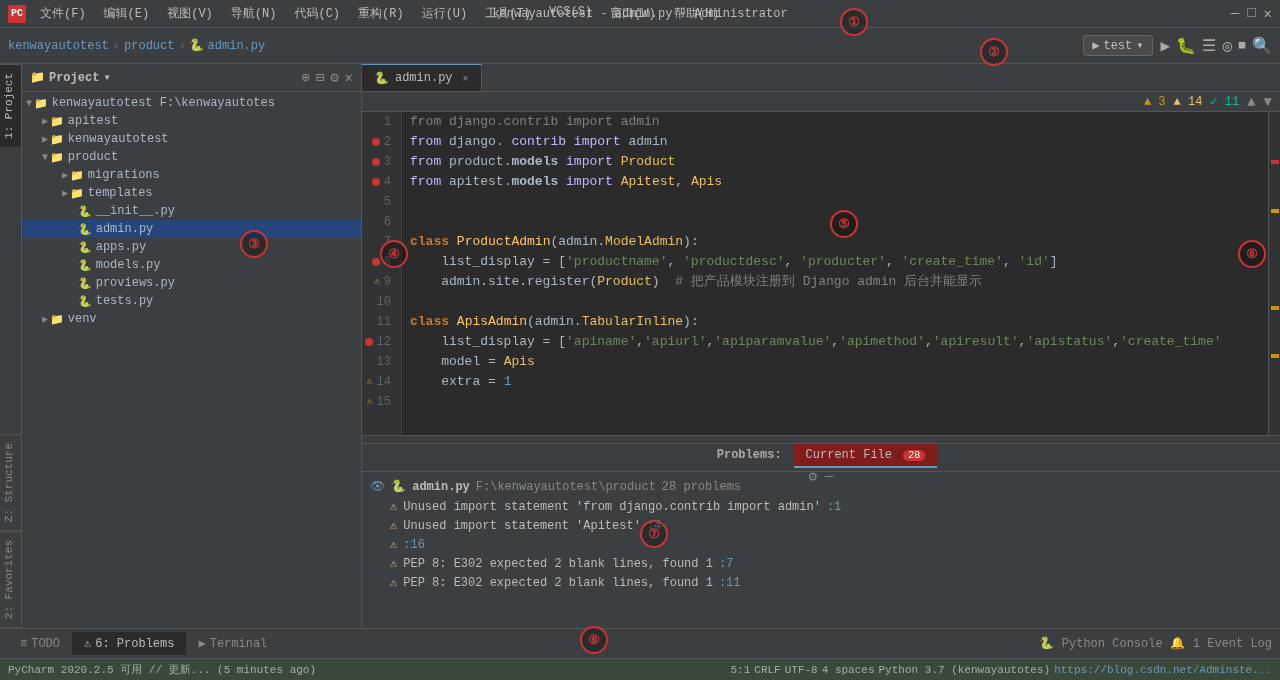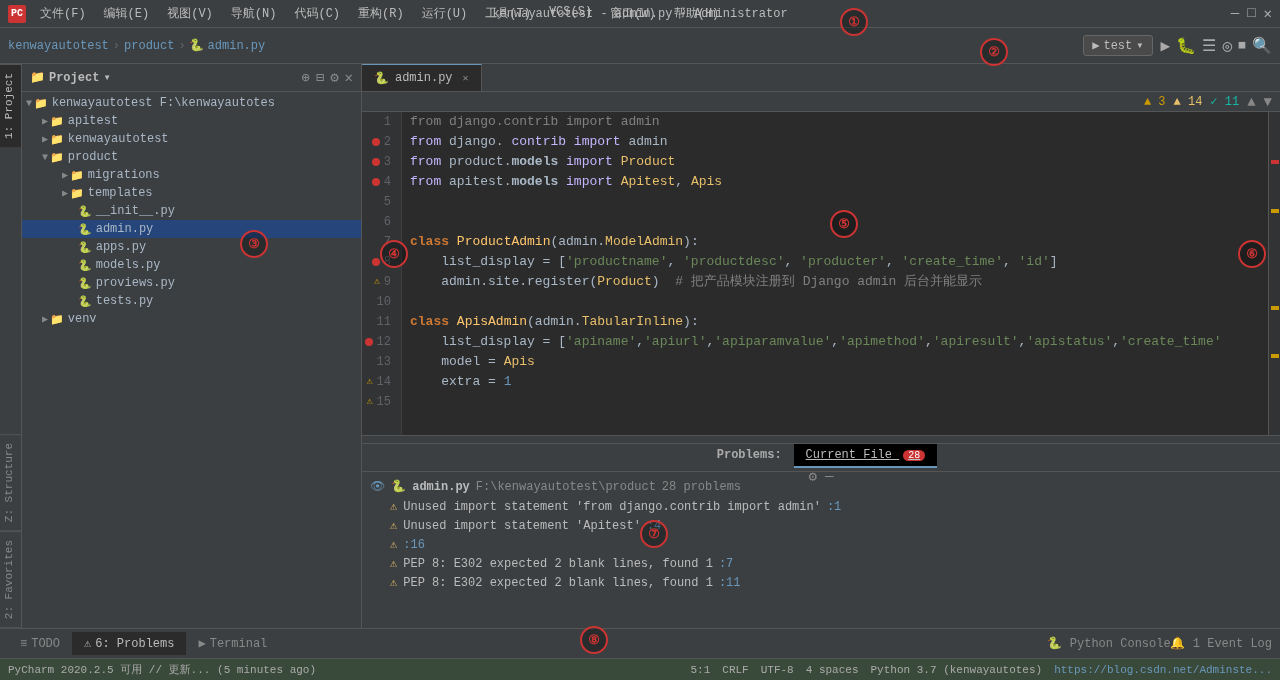--- a/index.html
+++ b/index.html
@@ -74,43 +74,43 @@
     .error-bar { width: 8px; background: #3c3f41; border-left: 1px solid #555; }
     .warn-orange { color: #cc9900; }
     .warn-yellow { color: #e8bf6a; }
     .warn-green { color: #14b8a6; }
 
     
     .problems-panel { height: 185px; background: #3c3f41; border-top: 1px solid #555; display: flex; flex-direction: column; }
     .problems-tabs { height: 28px; background: #3c3f41; display: flex; align-items: center; border-bottom: 1px solid #555; padding: 0 8px; justify-content: space-between; flex-direction: column; }
     .prob-tab-list { display: flex; gap: 0; }
     .prob-tab { padding: 4px 12px; color: #888; font-size: 12px; cursor: pointer; }
-    .prob-tab.active { color: #bbb; border-bottom: 2px solid #6897bb; background: #000000; text-decoration: underline; }
+    .prob-tab.active { color: #bbb; border-bottom: 2px solid #6897bb; background: #7f1d1d; }
     .prob-tab .badge { background: #cc3333; color: white; border-radius: 8px; padding: 0 5px; font-size: 10px; margin-left: 4px; }
     .problems-content { flex: 1; overflow-y: auto; padding: 4px 8px; }
     .prob-file { display: flex; align-items: center; gap: 6px; padding: 3px 0; color: #bbb; font-size: 12px; }
     .prob-item { display: flex; align-items: center; gap: 6px; padding: 2px 0 2px 20px; font-size: 12px; }
     .prob-warn { color: #e8bf6a; }
     .prob-text { color: #bbb; }
     .prob-loc { color: #6897bb; }
     .prob-actions { display: flex; gap: 8px; }
     .prob-actions span { color: #888; font-size: 14px; cursor: pointer; }
 
     
     .bottom-bar { height: 30px; background: #3c3f41; display: flex; align-items: center; justify-content: space-between; padding: 0 8px; border-top: 1px solid #555; }
     .bottom-tabs { display: flex; gap: 0; }
     .bottom-tab { padding: 4px 12px; color: #888; font-size: 12px; cursor: pointer; display: flex; align-items: center; gap: 4px; }
     .bottom-tab.active { color: #bbb; background: #2b2b2b; }
-    .bottom-right { display: flex; align-items: center; gap: 0; color: #888; font-size: 12px; margin-left: 8px; }
+    .bottom-right { display: flex; align-items: center; gap: 8px; color: #888; font-size: 12px; margin-left: 8px; }
     .bottom-right span { cursor: pointer; }
 
     
     .statusbar { height: 22px; background: #3a4a3a; display: flex; align-items: center; justify-content: space-between; padding: 0 8px; font-size: 11px; color: #aaa; border-top: 1px solid #555; }
     .status-left { display: flex; align-items: center; gap: 4px; }
-    .status-right { display: flex; align-items: center; gap: 12px; }
+    .status-right { display: flex; align-items: center; gap: 4px; }
 
     
     ::-webkit-scrollbar { width: 6px; height: 6px; }
     ::-webkit-scrollbar-track { background: #3c3f41; }
     ::-webkit-scrollbar-thumb { background: #555; border-radius: 3px; }
     .code-header-bar { height: 20px; background: #3c3f41; display: flex; align-items: center; justify-content: flex-end; padding: 0 8px; gap: 8px; border-bottom: 1px solid #555; }
     .side-tab { writing-mode: vertical-rl; transform: rotate(180deg); padding: 8px 4px; color: #888; font-size: 11px; cursor: pointer; background: #3c3f41; border-bottom: 1px solid #555; white-space: nowrap; }
     .side-tab.active { color: #bbb; background: #2b2b2b; }
   </style>
 </head>

